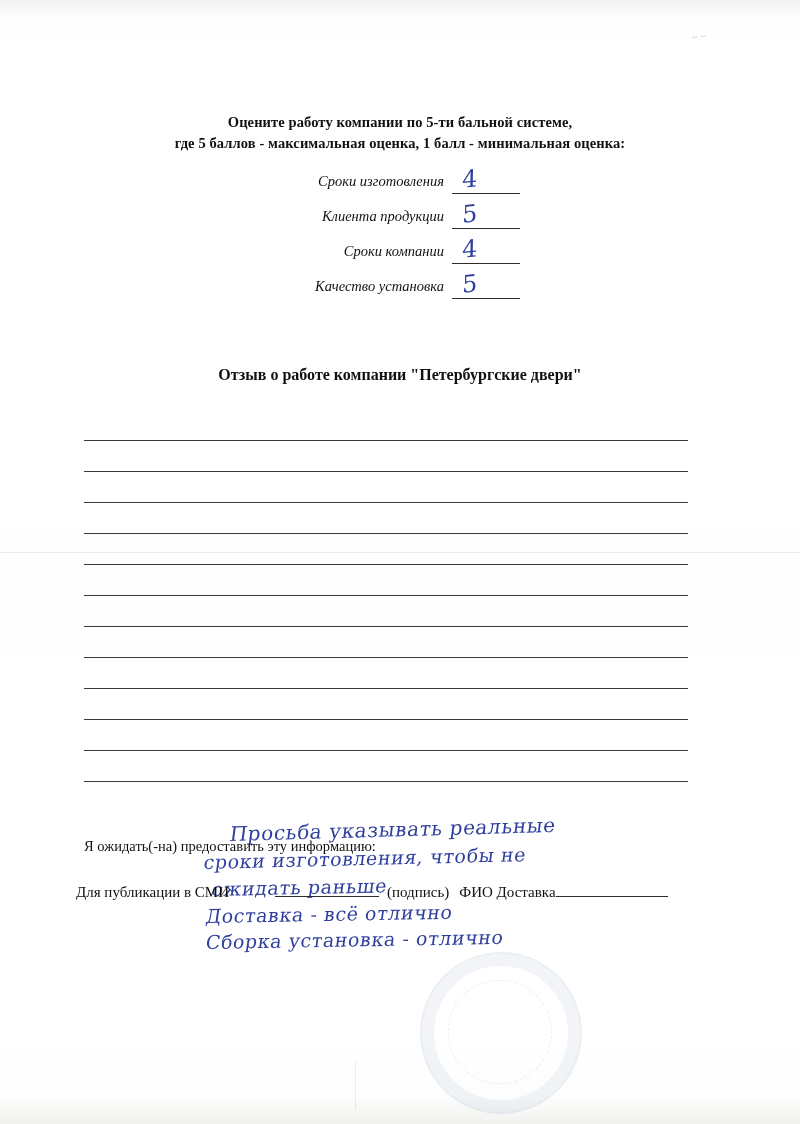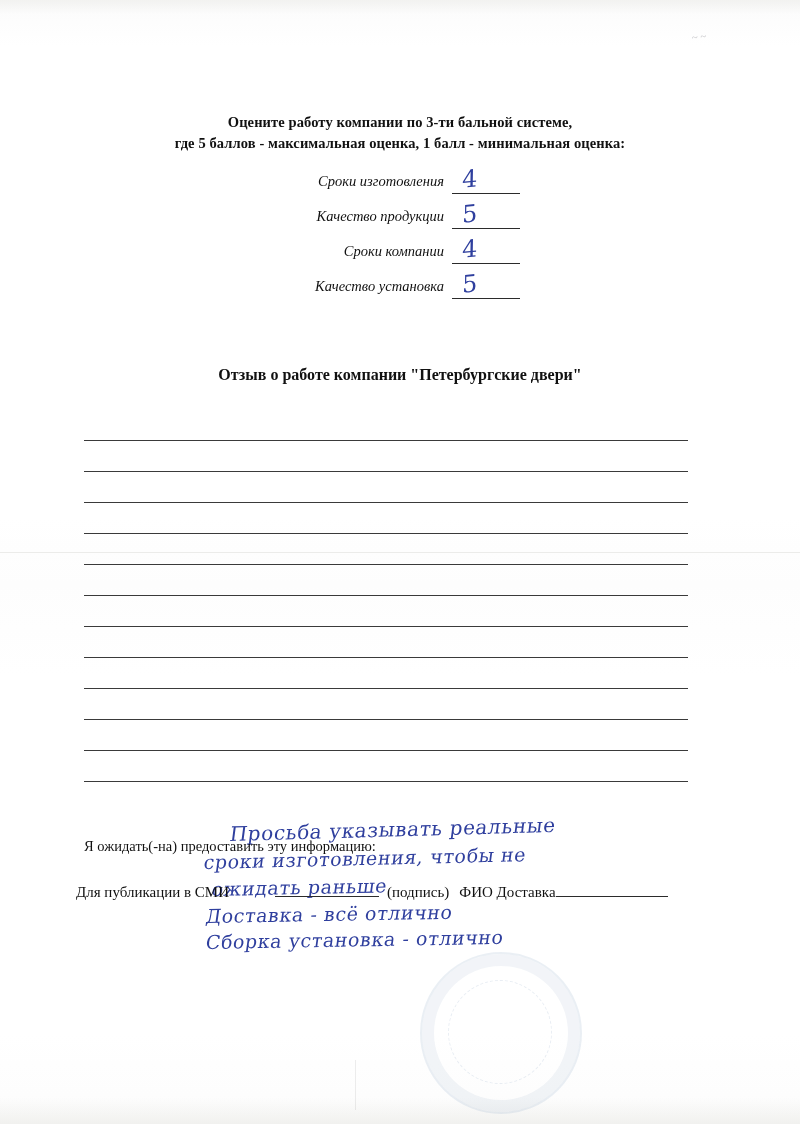--- a/index.html
+++ b/index.html
@@ -242,35 +242,35 @@
 </head>
 <body>
 
 <div class="page">
   <div class="scan-edge-top"></div>
   <div class="scan-edge-bottom"></div>
   <div class="fold-line"></div>
   <div class="corner-smudge">~ ~</div>
 
   <div class="rating-heading">
-    <span class="l1">Оцените работу компании по 3-ти бальной системе,</span>
+    <span class="l1">Оцените работу компании по 5-ти бальной системе,</span>
     <span class="l2">где 5 баллов - максимальная оценка, 1 балл - минимальная оценка:</span>
   </div>
 
   <div class="rating-list">
 
     <div class="rating-row">
       <span class="rating-label">Сроки изготовления</span>
       <span class="rating-slot">
         <span class="rating-value">4</span>
       </span>
     </div>
 
     <div class="rating-row">
-      <span class="rating-label">Качество продукции</span>
+      <span class="rating-label">Клиента продукции</span>
       <span class="rating-slot">
         <span class="rating-value">5</span>
       </span>
     </div>
 
     <div class="rating-row">
       <span class="rating-label">Сроки компании</span>
       <span class="rating-slot">
         <span class="rating-value">4</span>
       </span>

